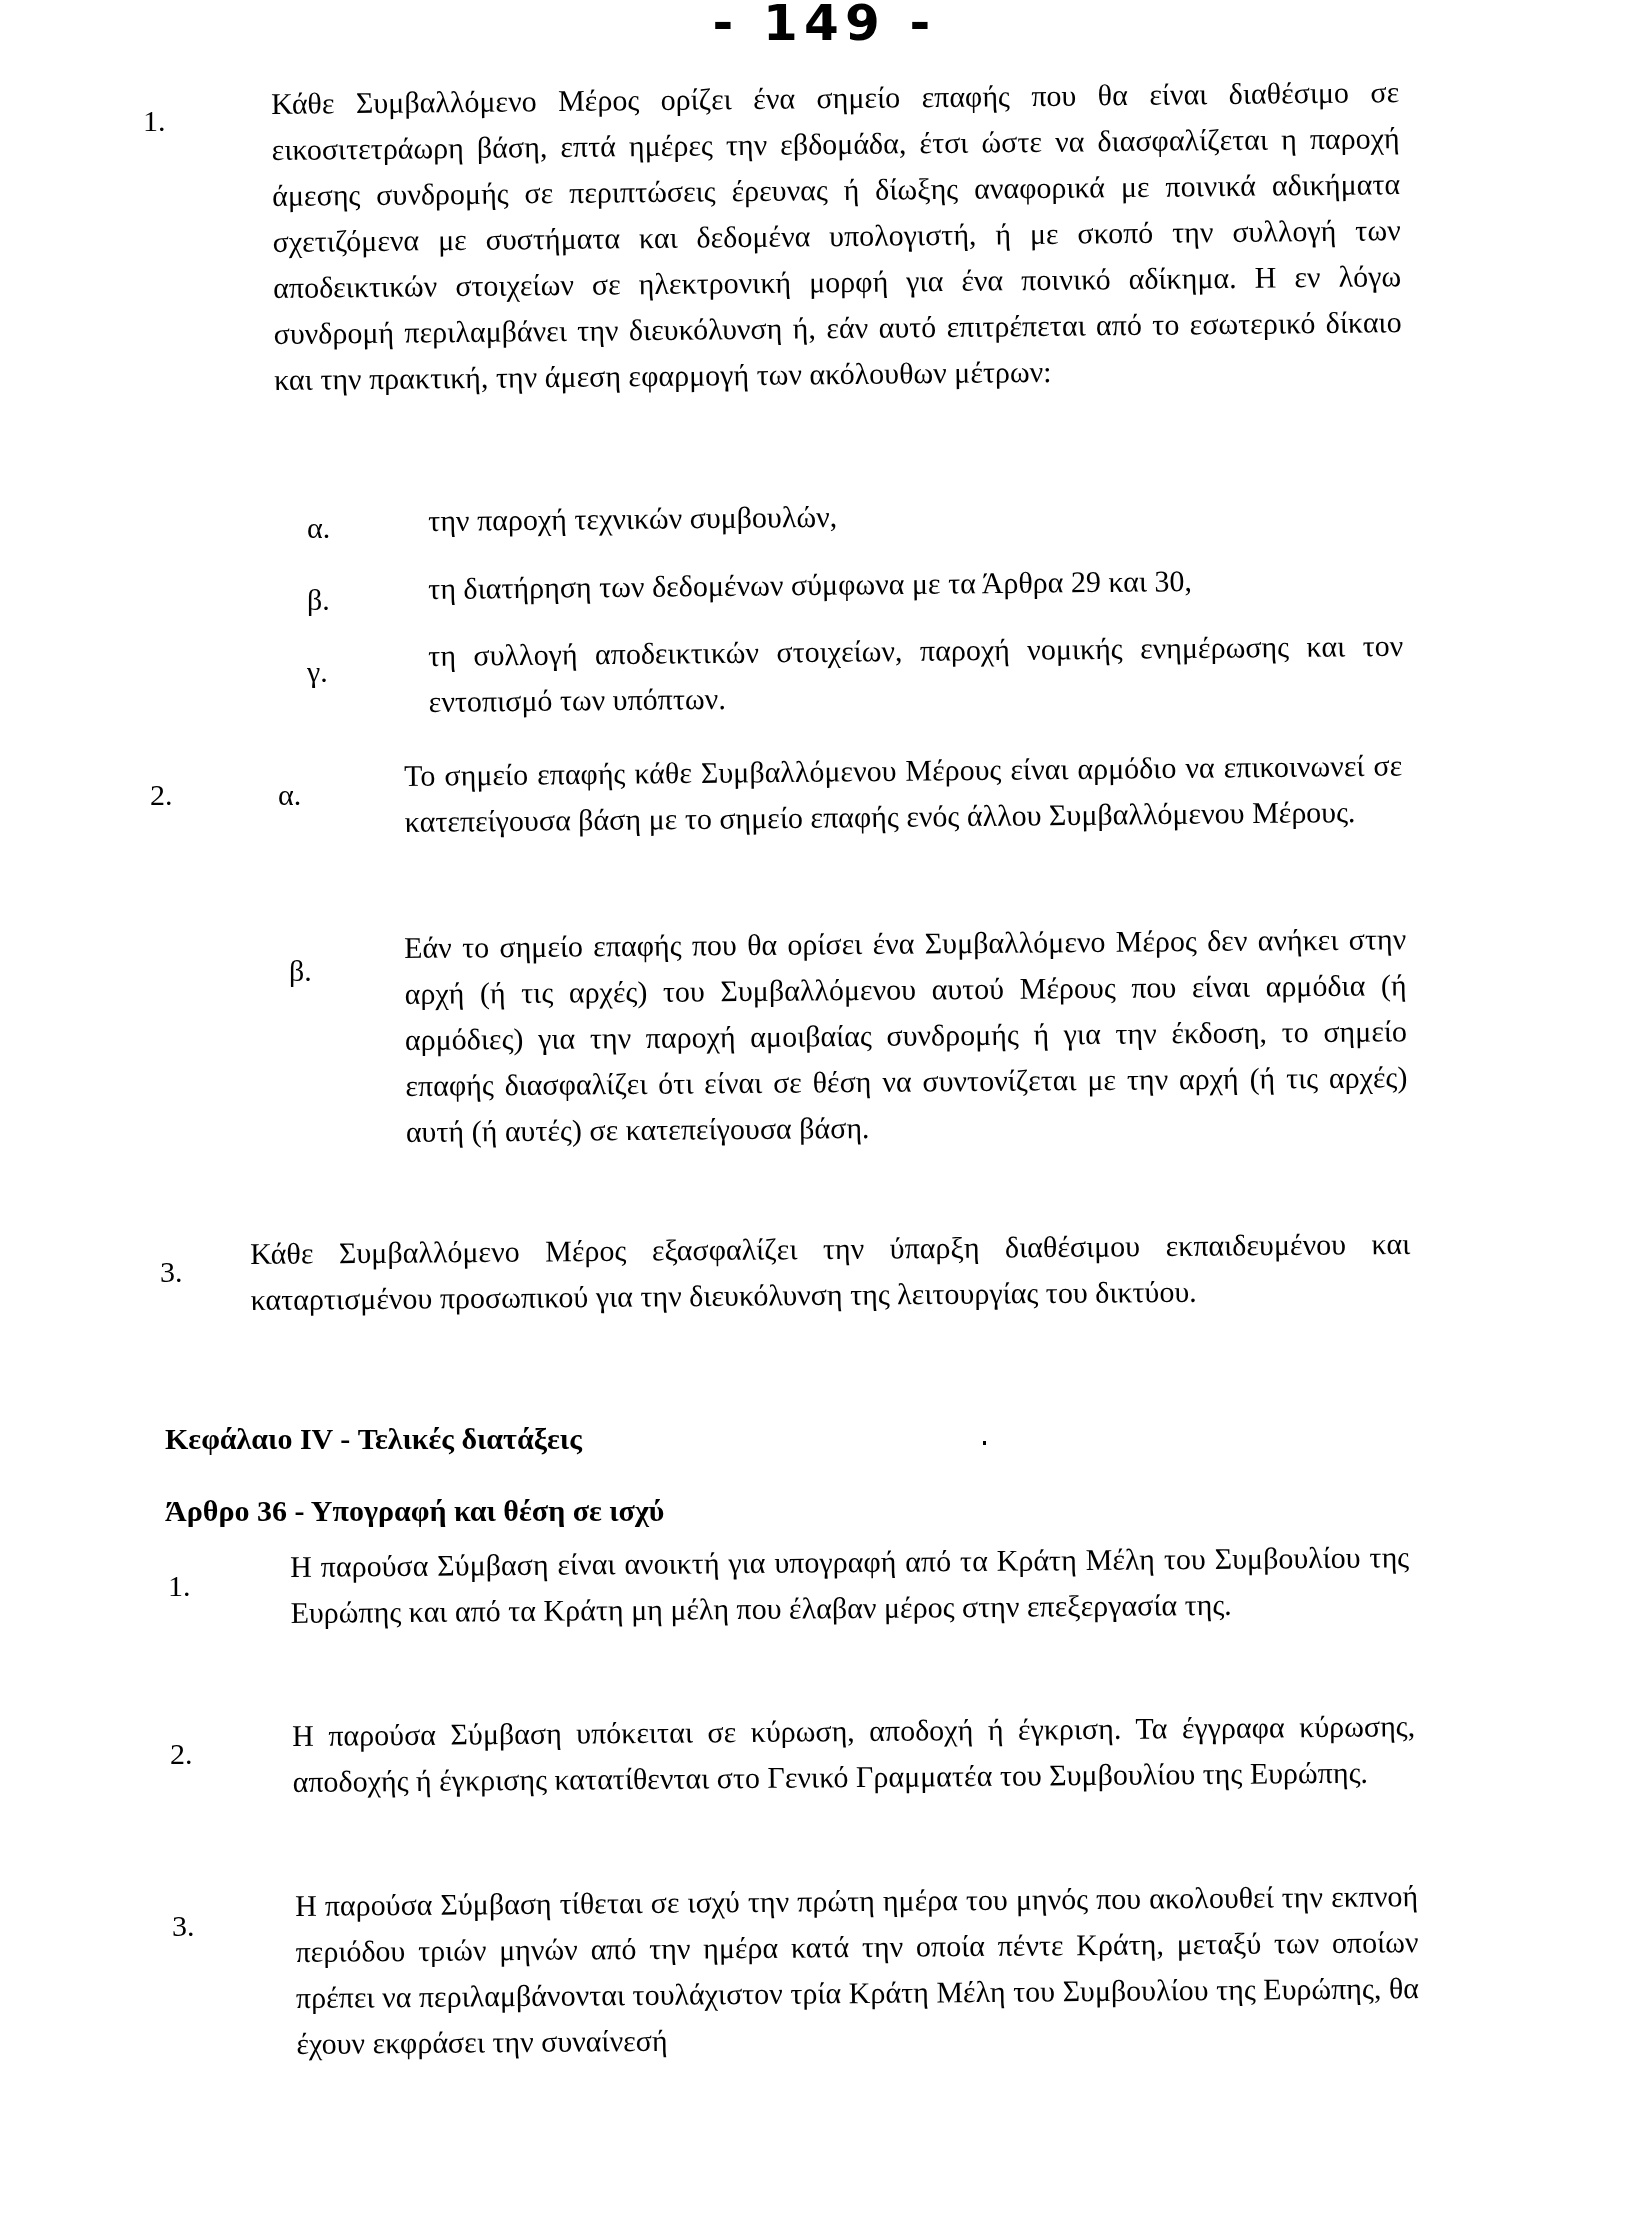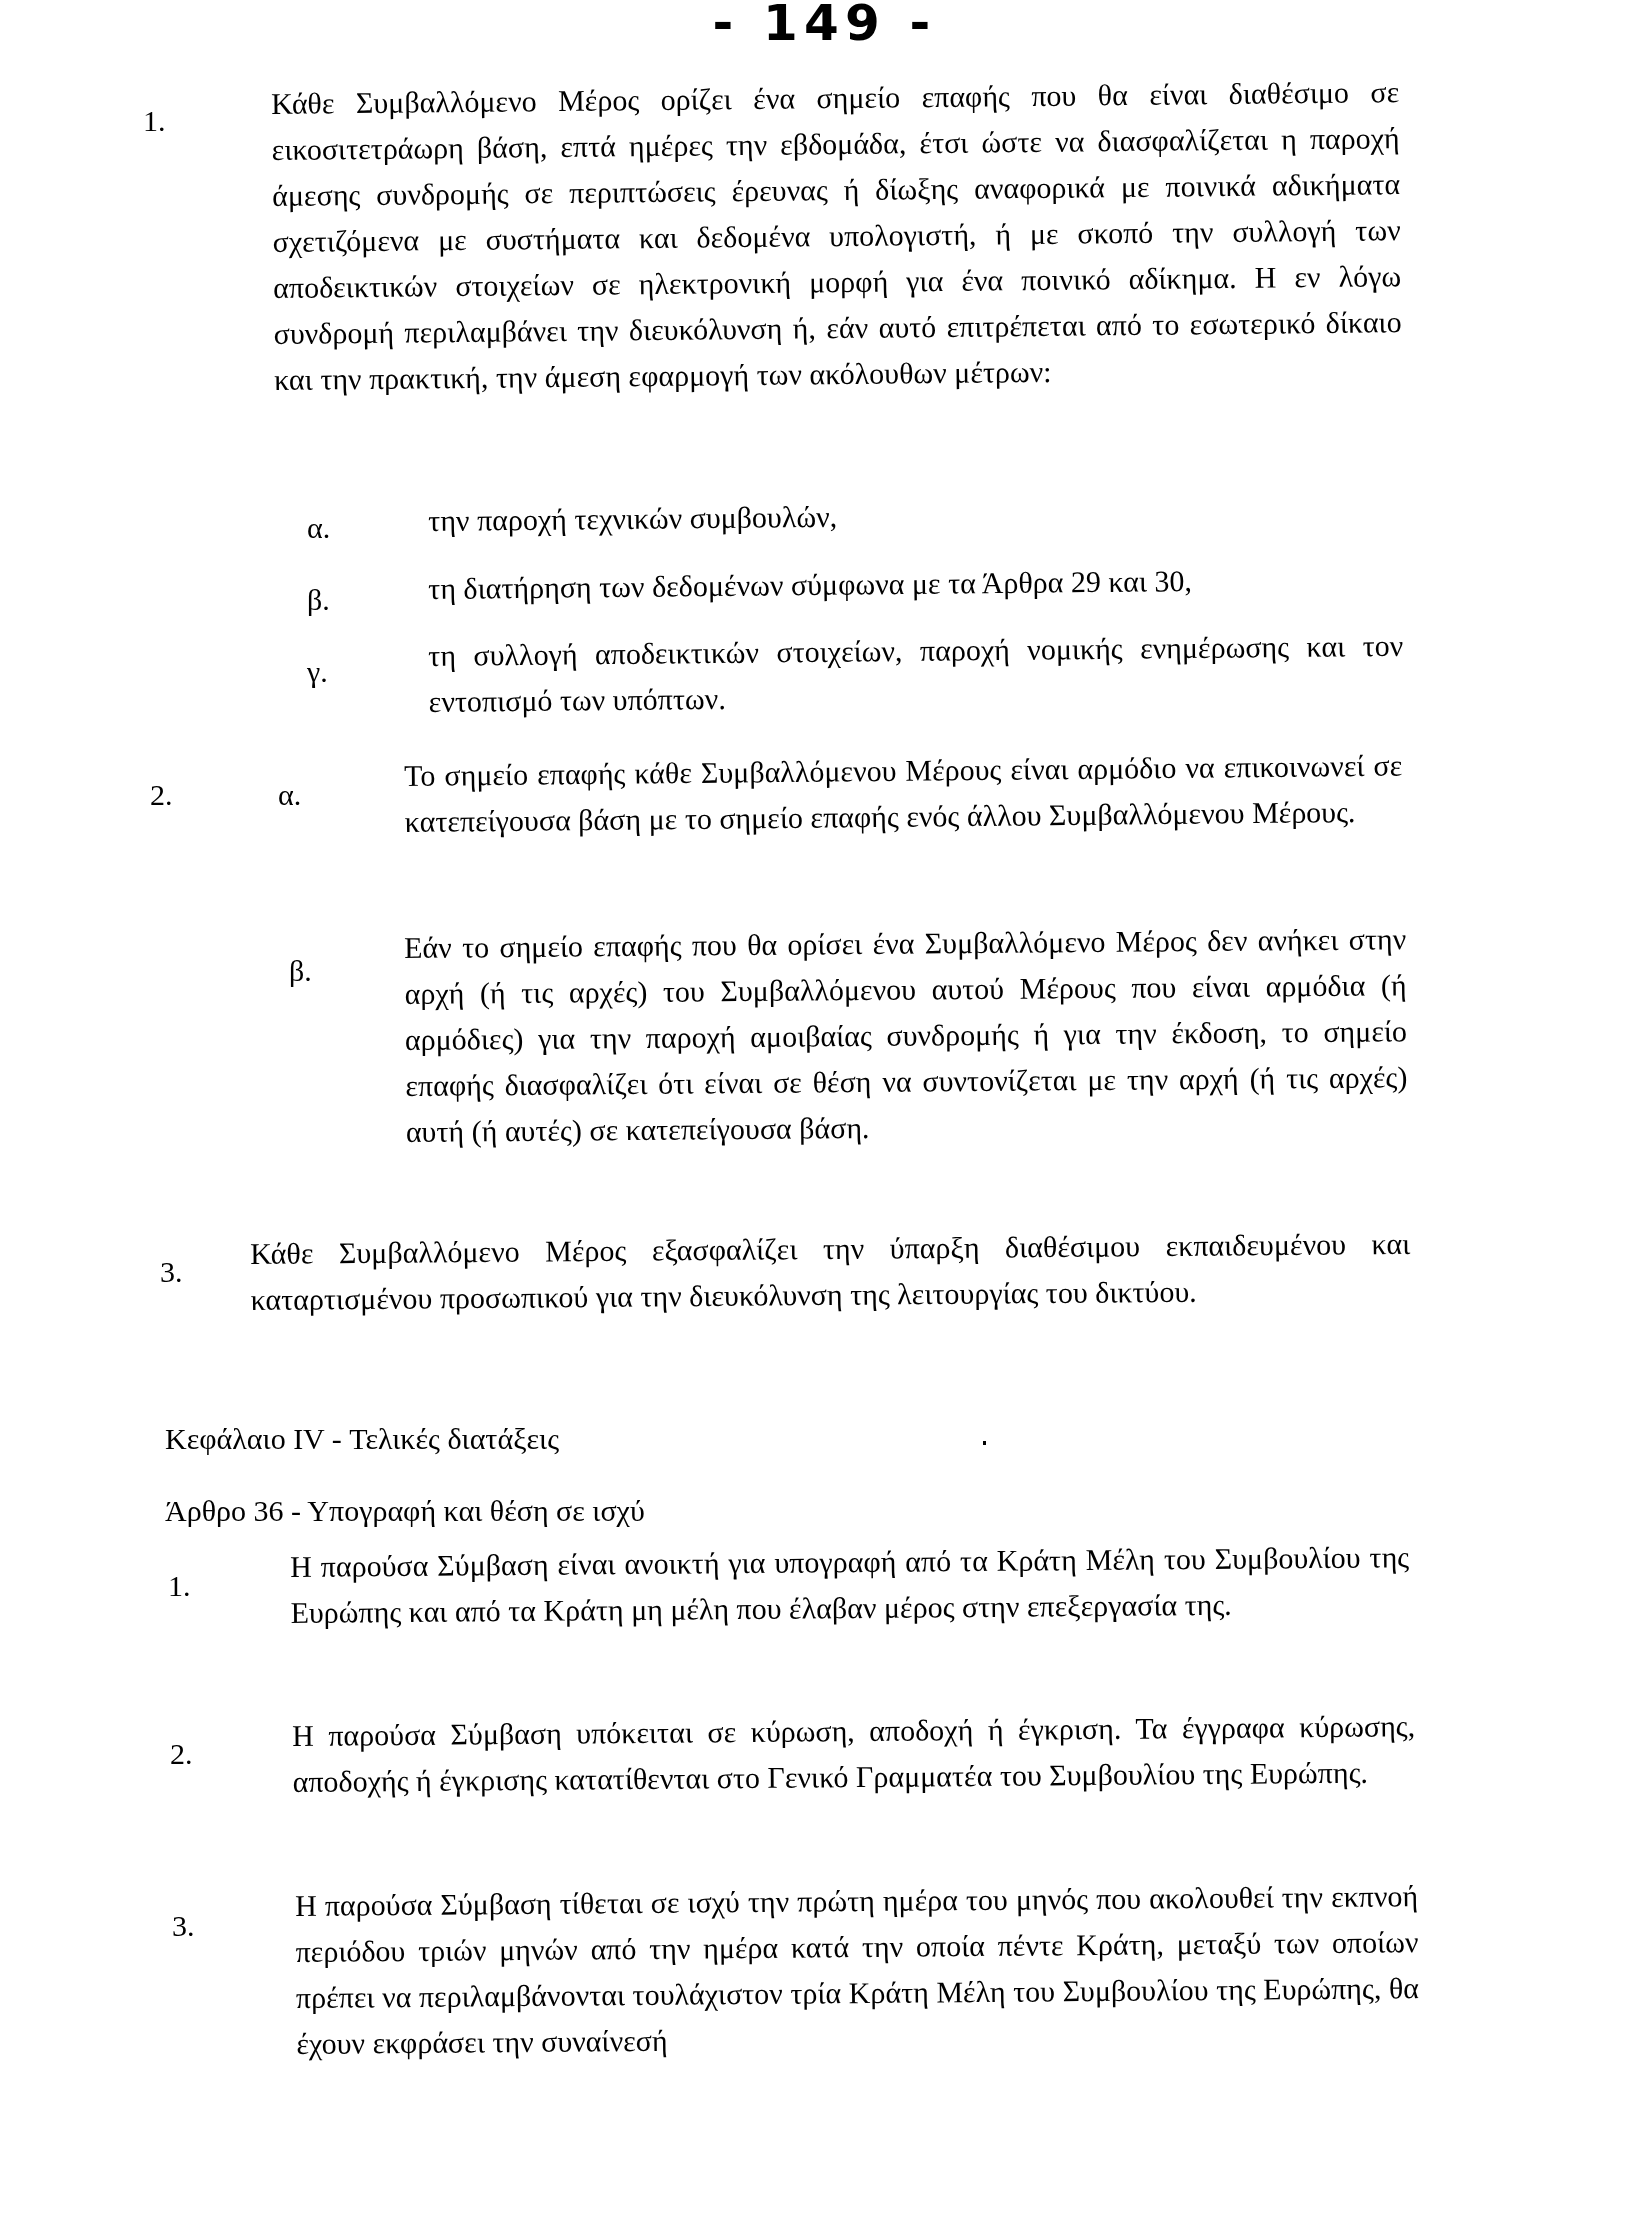--- a/index.html
+++ b/index.html
@@ -31,23 +31,23 @@
 <div class="abs lbl" style="left:150px; top:772px;">2.</div>
 <div class="abs lbl" style="left:278px; top:772px;">α.</div>
 <div class="abs txt" style="left:404px; top:753px; width:998px; transform:rotate(-0.6deg); transform-origin:left top;">Το σημείο επαφής κάθε Συμβαλλόμενου Μέρους είναι αρμόδιο να επικοινωνεί σε κατεπείγουσα βάση με το σημείο επαφής ενός άλλου Συμβαλλόμενου Μέρους.</div>
 
 <div class="abs lbl" style="left:289px; top:948px;">β.</div>
 <div class="abs txt" style="left:404px; top:925px; width:1002px; transform:rotate(-0.5deg); transform-origin:left top;">Εάν το σημείο επαφής που θα ορίσει ένα Συμβαλλόμενο Μέρος δεν ανήκει στην αρχή (ή τις αρχές) του Συμβαλλόμενου αυτού Μέρους που είναι αρμόδια (ή αρμόδιες) για την παροχή αμοιβαίας συνδρομής ή για την έκδοση, το σημείο επαφής διασφαλίζει ότι είναι σε θέση να συντονίζεται με την αρχή (ή τις αρχές) αυτή (ή αυτές) σε κατεπείγουσα βάση.</div>
 
 <div class="abs lbl" style="left:160px; top:1249px;">3.</div>
 <div class="abs txt" style="left:250px; top:1231px; width:1160px; transform:rotate(-0.5deg); transform-origin:left top;">Κάθε Συμβαλλόμενο Μέρος εξασφαλίζει την ύπαρξη διαθέσιμου εκπαιδευμένου και καταρτισμένου προσωπικού για την διευκόλυνση της λειτουργίας του δικτύου.</div>
 
-<div class="abs lbl" style="left:165px; top:1416px;">Κεφάλαιο IV - Τελικές διατάξεις</div>
+<div class="abs lbl" style="left:165px; top:1416px;font-weight:bold;">Κεφάλαιο IV - Τελικές διατάξεις</div>
 <div class="abs mark" style="left:983px; top:1441px;"></div>
-<div class="abs lbl" style="left:165px; top:1488px;">Άρθρο 36 - Υπογραφή και θέση σε ισχύ</div>
+<div class="abs lbl" style="left:165px; top:1488px;font-weight:bold;">Άρθρο 36 - Υπογραφή και θέση σε ισχύ</div>
 
 <div class="abs lbl" style="left:168px; top:1563px;">1.</div>
 <div class="abs txt" style="left:290px; top:1544px; width:1119px; transform:rotate(-0.5deg); transform-origin:left top;">Η παρούσα Σύμβαση είναι ανοικτή για υπογραφή από τα Κράτη Μέλη του Συμβουλίου της Ευρώπης και από τα Κράτη μη μέλη που έλαβαν μέρος στην επεξεργασία της.</div>
 
 <div class="abs lbl" style="left:170px; top:1731px;">2.</div>
 <div class="abs txt" style="left:292px; top:1713px; width:1123px; transform:rotate(-0.5deg); transform-origin:left top;">Η παρούσα Σύμβαση υπόκειται σε κύρωση, αποδοχή ή έγκριση.  Τα έγγραφα κύρωσης, αποδοχής ή έγκρισης κατατίθενται στο Γενικό Γραμματέα του Συμβουλίου της Ευρώπης.</div>
 
 <div class="abs lbl" style="left:172px; top:1903px;">3.</div>
 <div class="abs txt" style="left:295px; top:1883px; width:1123px; transform:rotate(-0.5deg); transform-origin:left top;">Η παρούσα Σύμβαση τίθεται σε ισχύ την πρώτη ημέρα του μηνός που ακολουθεί την εκπνοή περιόδου τριών μηνών από την ημέρα κατά την οποία πέντε Κράτη, μεταξύ των οποίων πρέπει να περιλαμβάνονται τουλάχιστον τρία Κράτη Μέλη του Συμβουλίου της Ευρώπης, θα έχουν εκφράσει την συναίνεσή</div>
 

